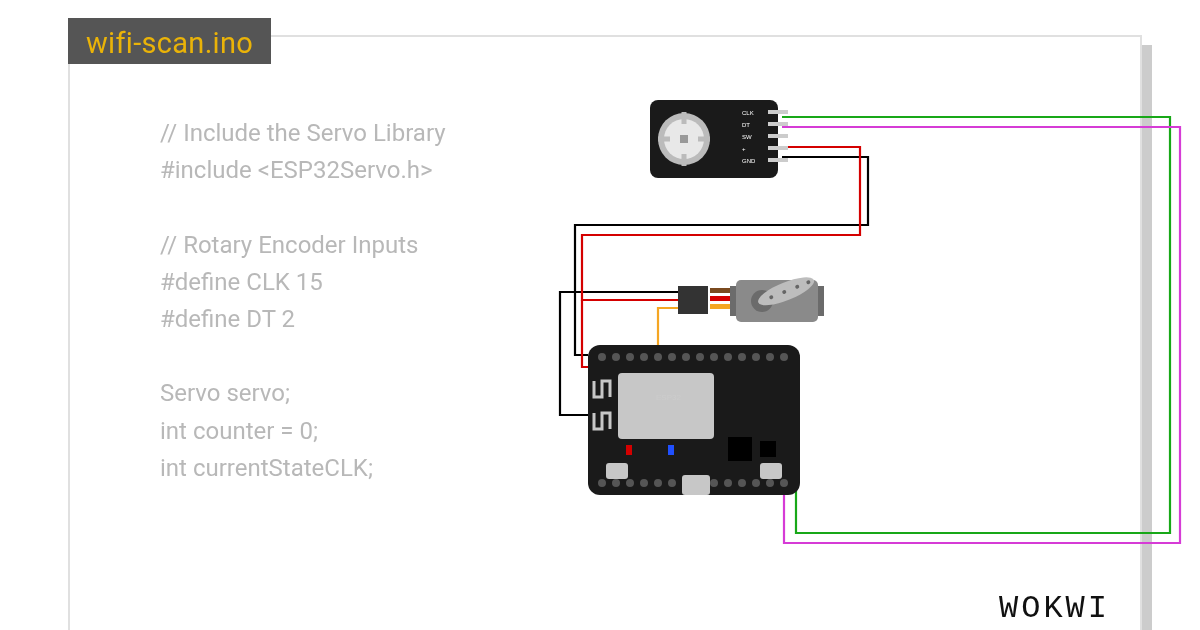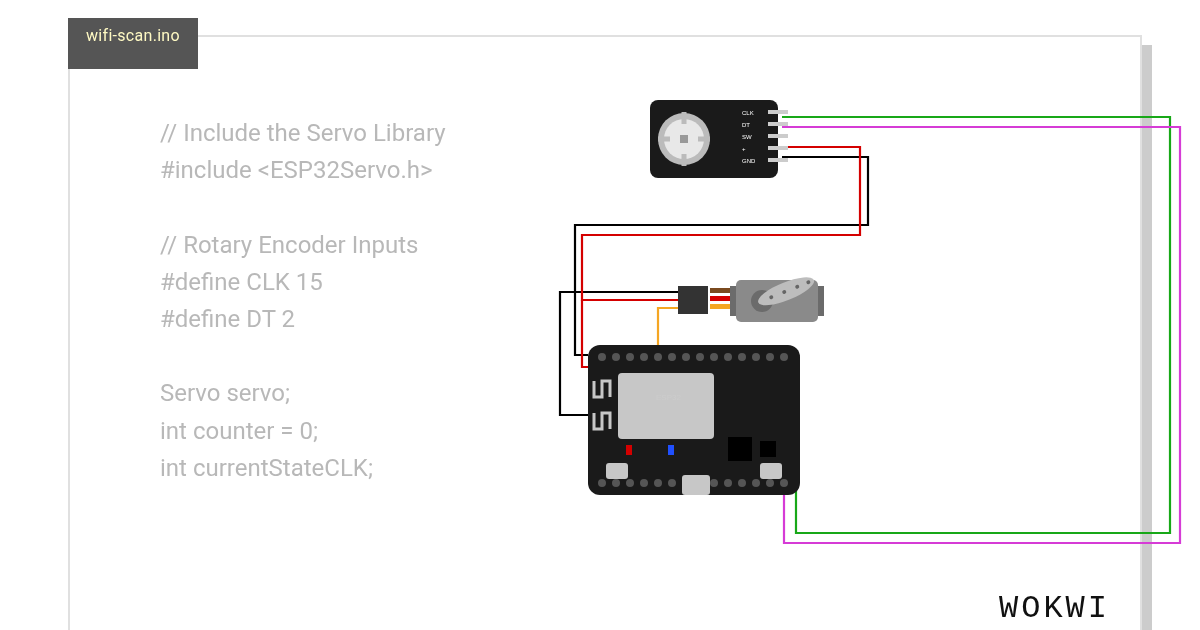--- a/index.html
+++ b/index.html
@@ -9,23 +9,23 @@
     left: 68px; top: 35px;
     width: 1074px; height: 616px;
     background: #fff;
     border: 2px solid #e0e0e0;
     box-shadow: 10px 10px 0 0 #ccc;
   }
   .tab {
     position: absolute;
     left: 68px; top: 18px;
     background: #555;
-    color: #fef9c3;
-    padding: 8px 18px 24px 18px;
-    font-size: 16px;
+    color: #eab308;
+    padding: 8px 18px 4px 18px;
+    font-size: 29px;
     letter-spacing: .3px;
   }
   .code {
     position: absolute;
     left: 90px; top: 78px;
     width: 460px;
     color: #b8b8b8;
     font-size: 24px;
     line-height: 1.55;
     white-space: pre;

